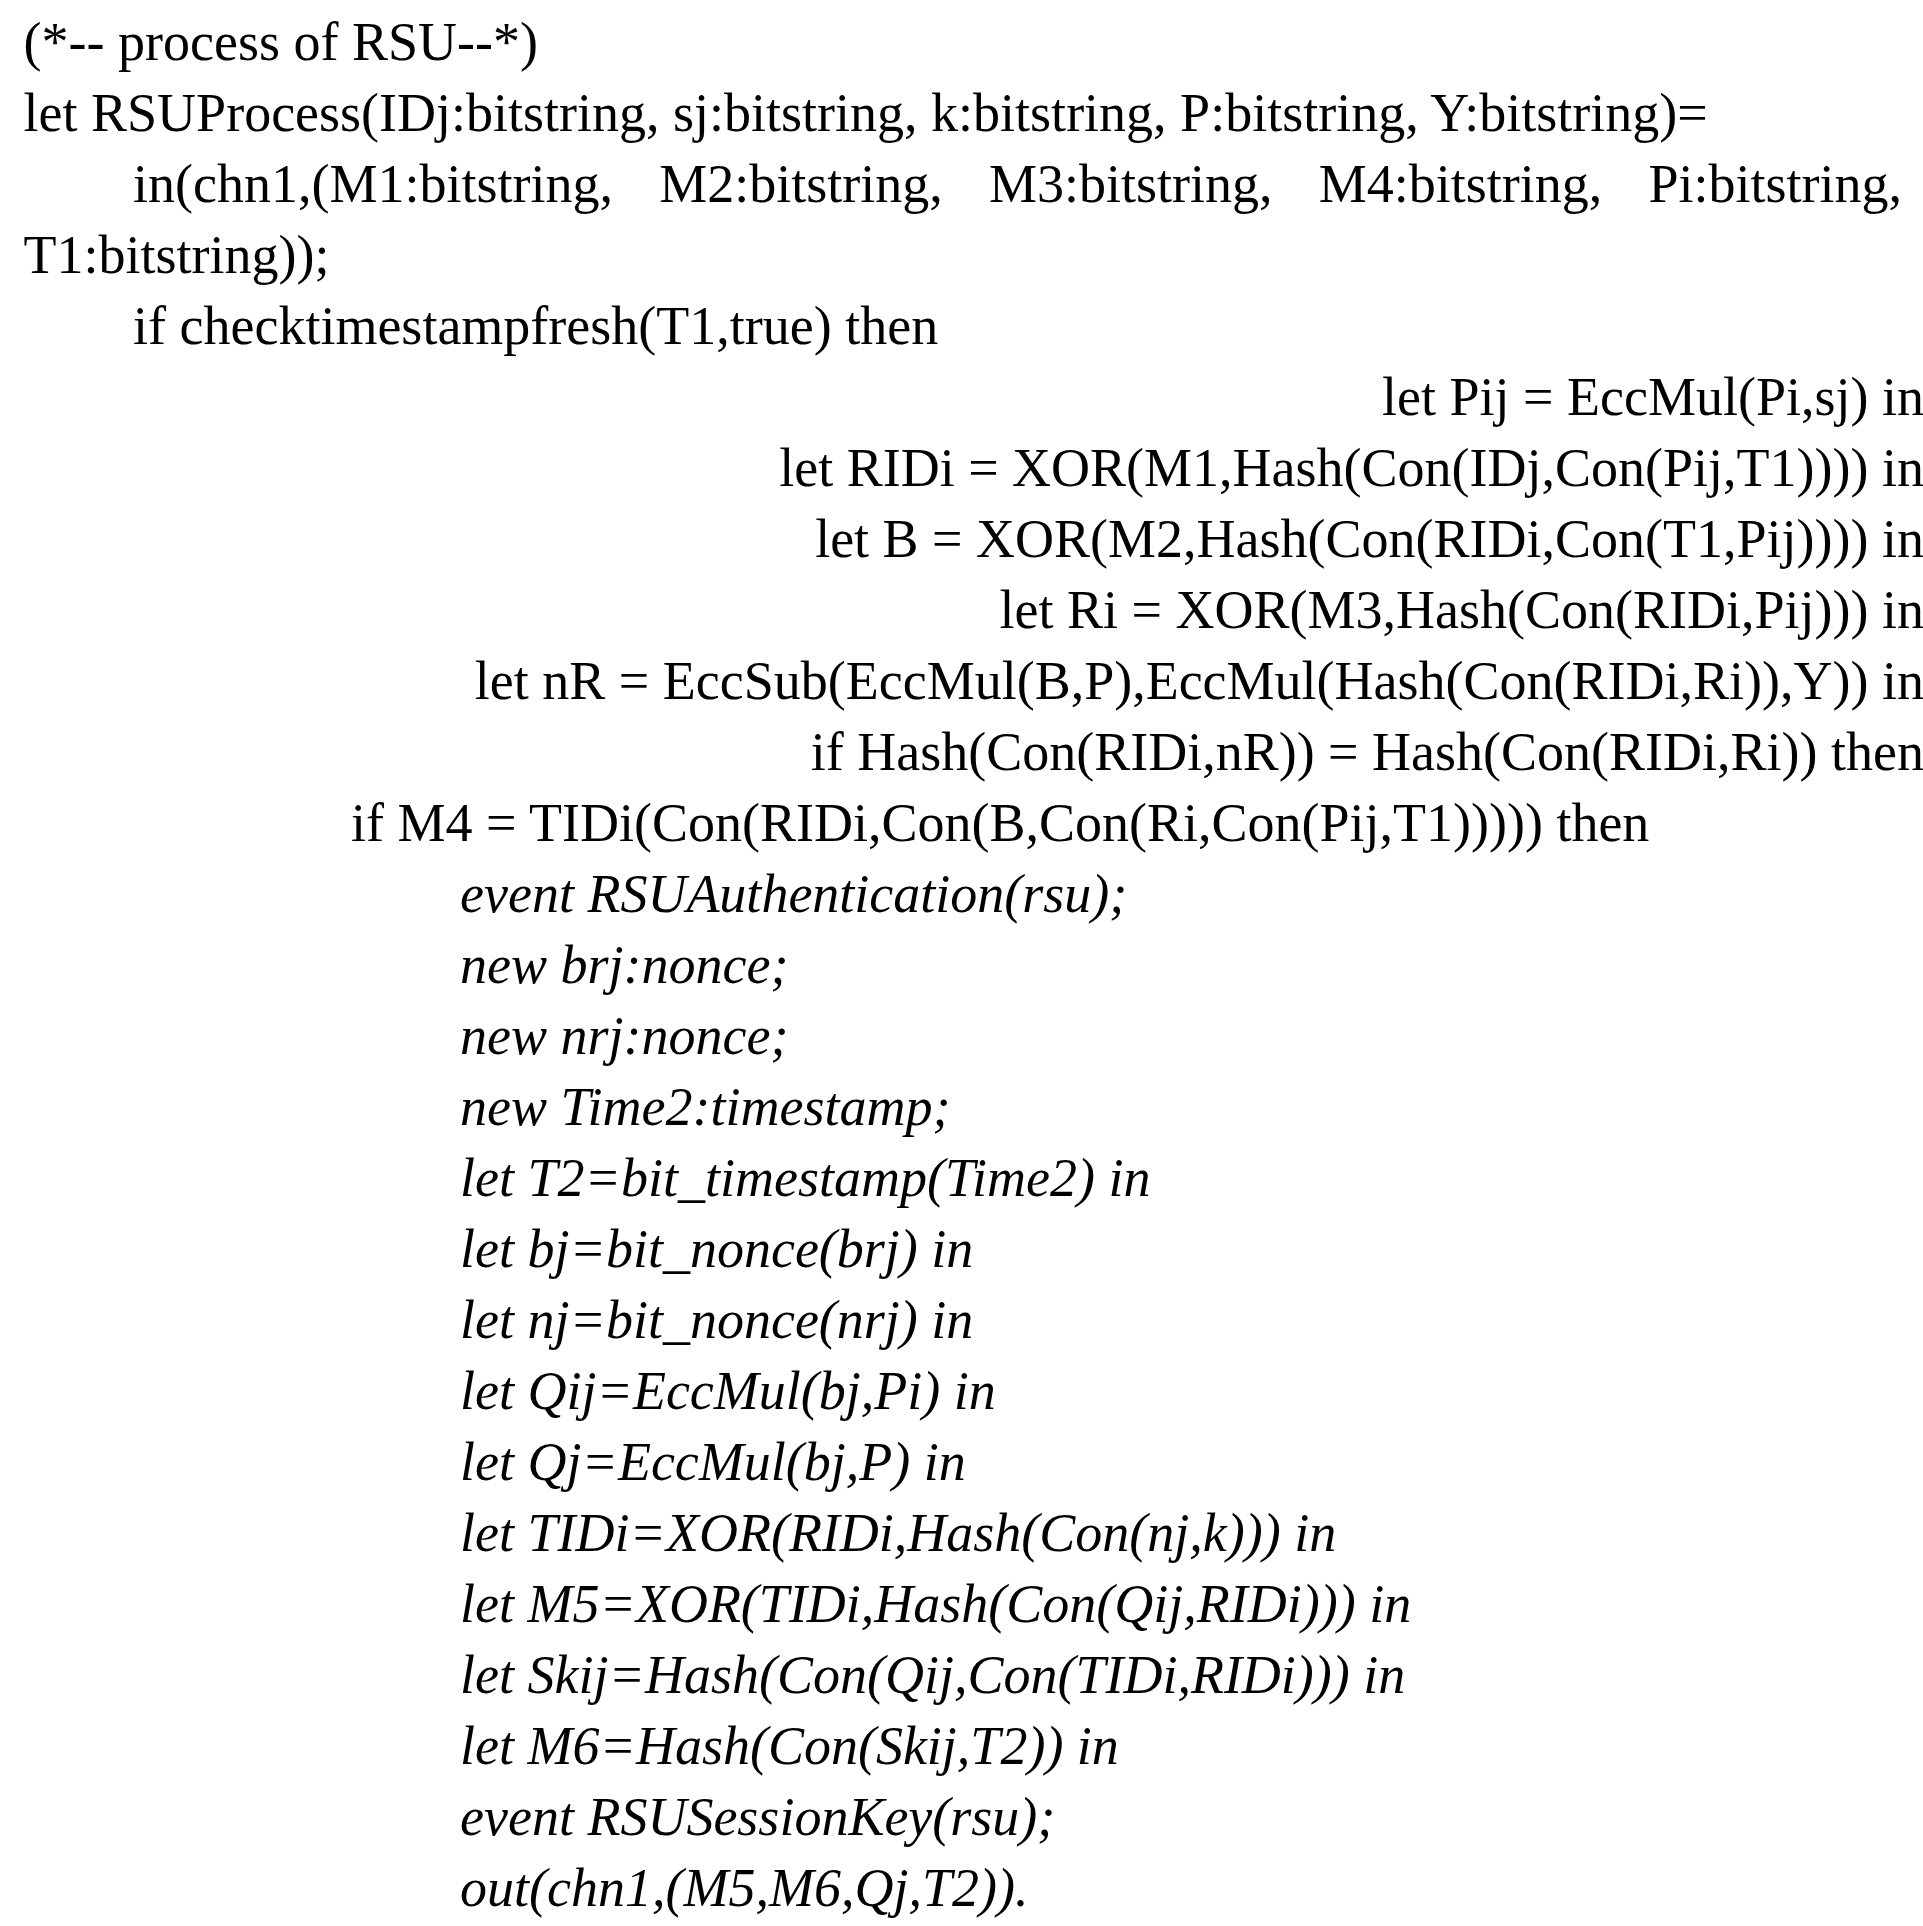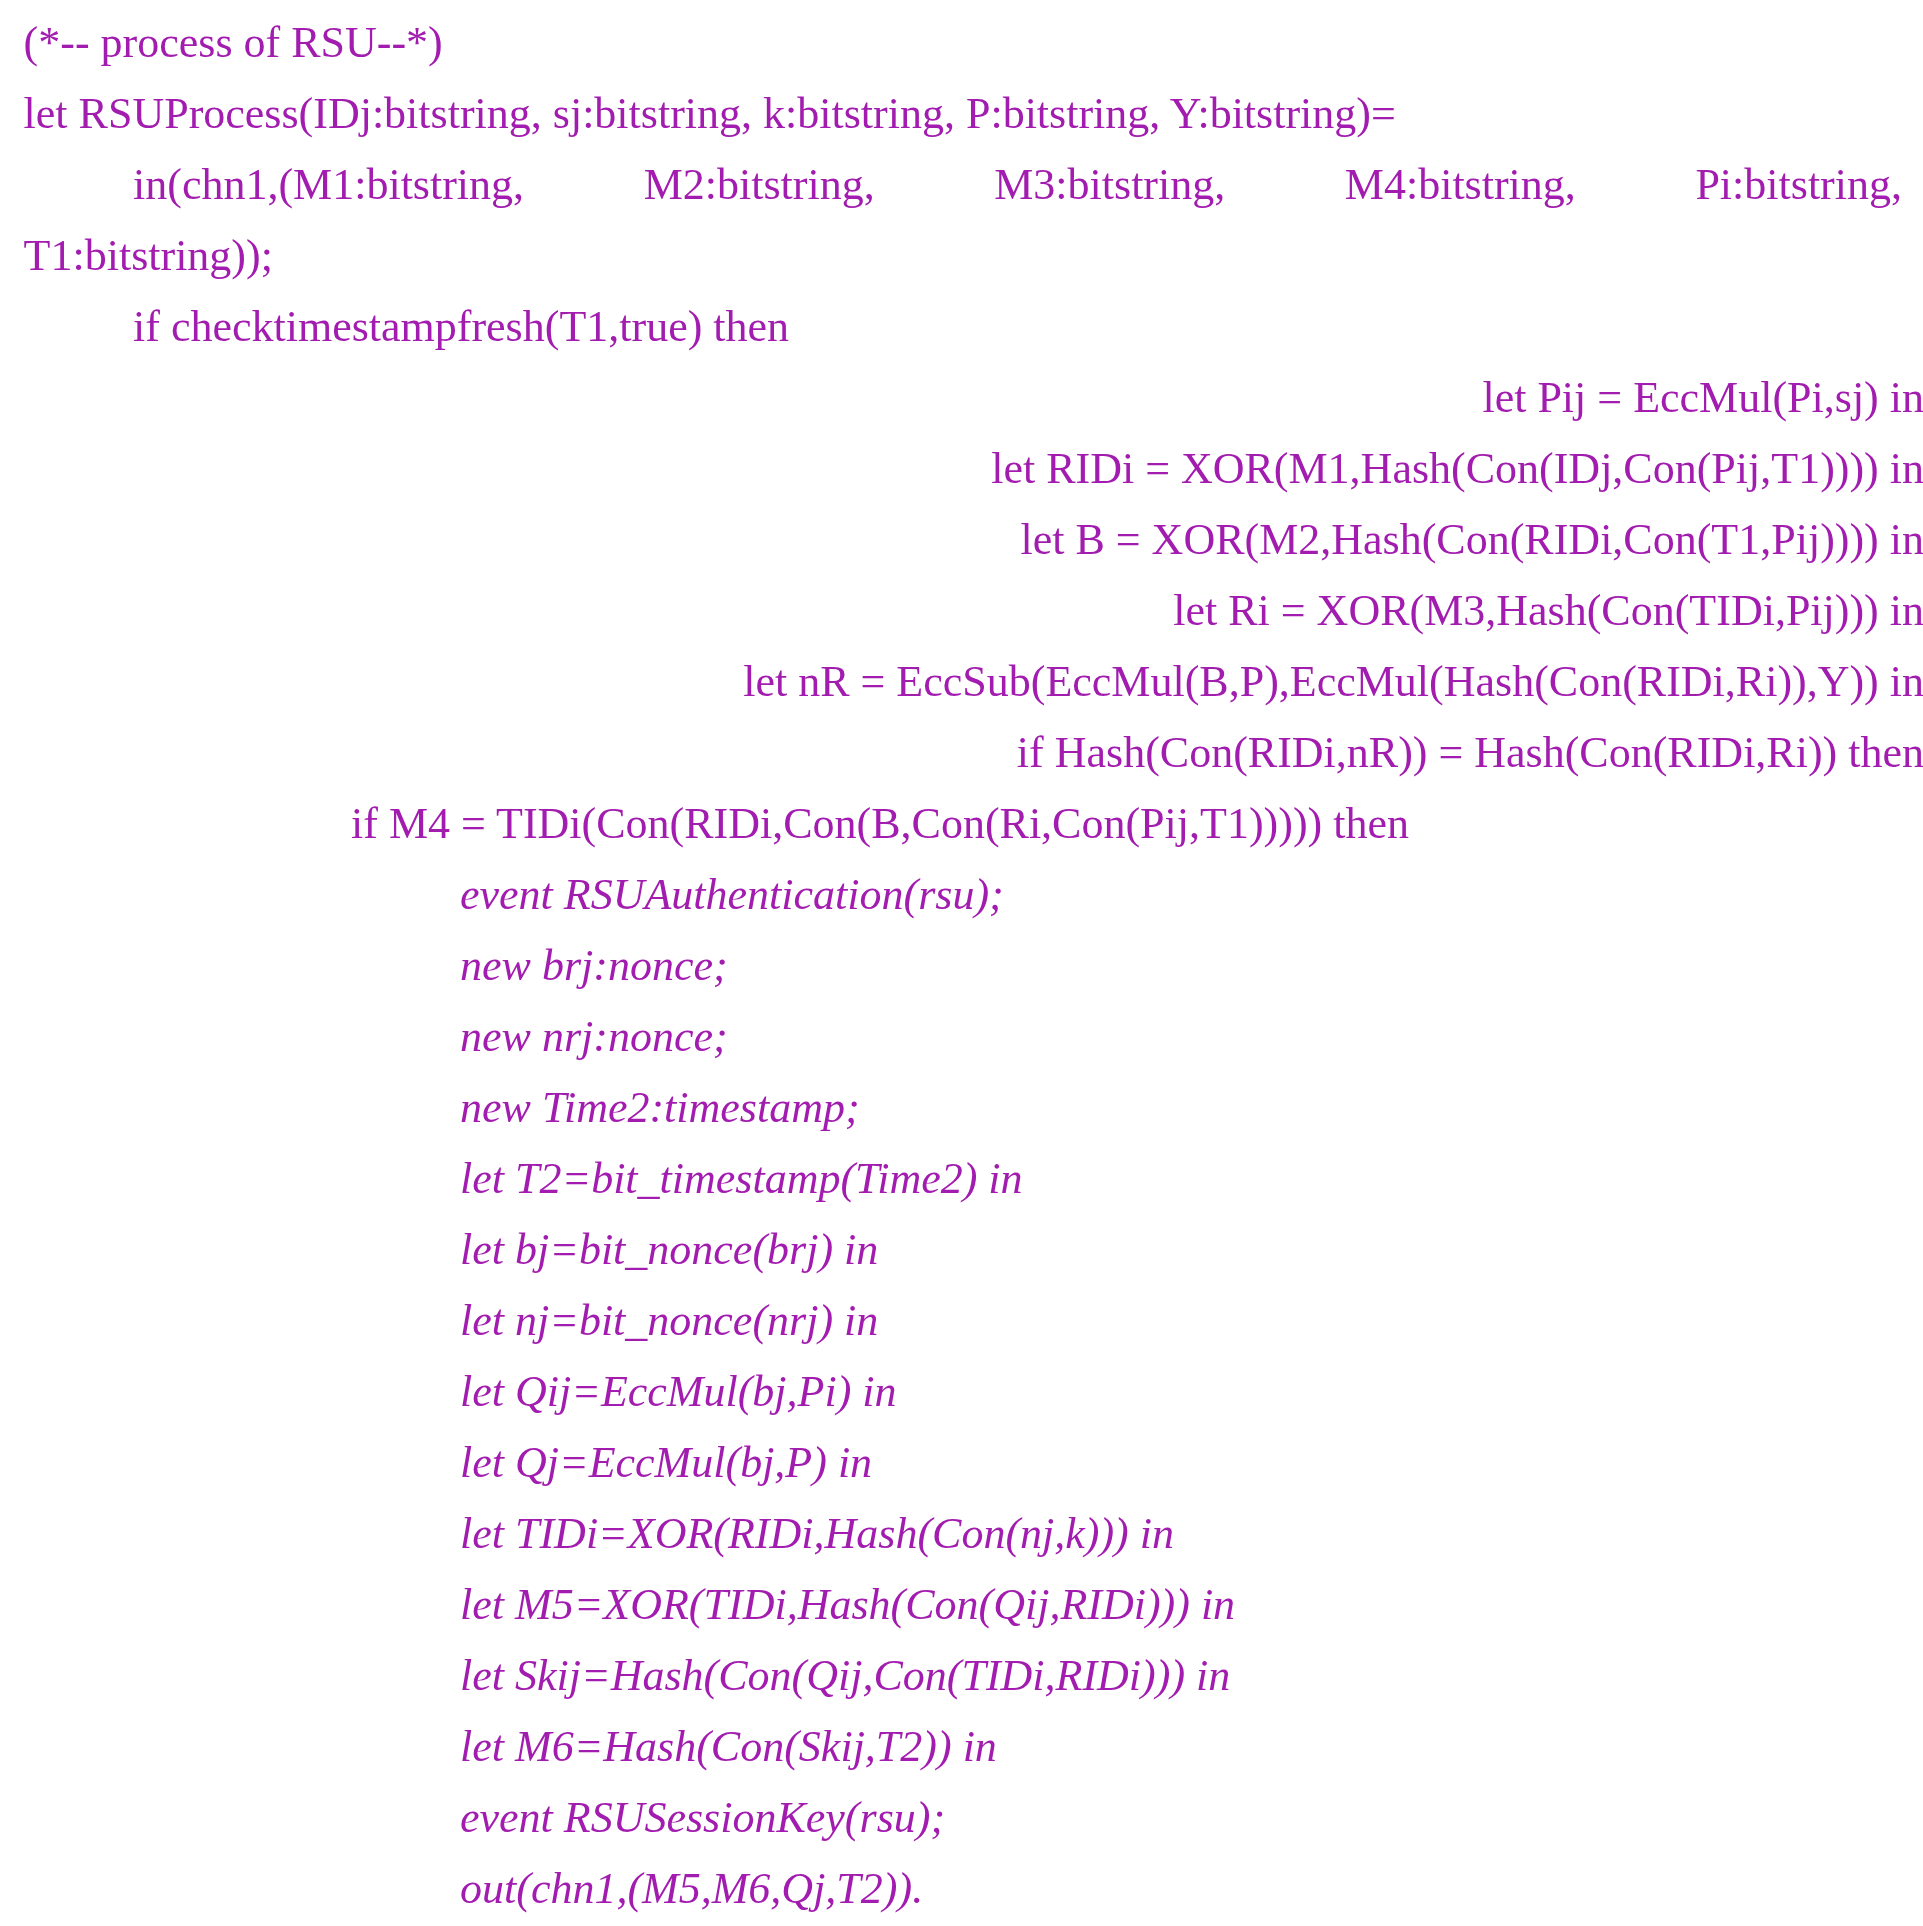--- a/index.html
+++ b/index.html
@@ -12,23 +12,23 @@
       height: 1926px;
       overflow: hidden;
       position: relative;
     }
     .code-block {
       position: absolute;
       left: 0;
       top: 6.7px;
       width: 1924px;
       font-family: "Liberation Serif", "DejaVu Serif", serif;
-      font-size: 44px;
+      font-size: 54px;
       line-height: 71px;
-      color: #a21caf;
+      color: #000000;
     }
     .line {
       white-space: pre;
       height: 71px;
       position: relative;
     }
     .line.justified {
       white-space: normal;
       text-align: justify;
       text-align-last: justify;
@@ -46,21 +46,21 @@
 
 <div class="code-block">
   <div class="line ind-0">(*-- process of RSU--*)</div>
   <div class="line ind-0">let RSUProcess(IDj:bitstring, sj:bitstring, k:bitstring, P:bitstring, Y:bitstring)=</div>
   <div class="line ind-1 justified">in(chn1,(M1:bitstring, M2:bitstring, M3:bitstring, M4:bitstring, Pi:bitstring,</div>
   <div class="line ind-0">T1:bitstring));</div>
   <div class="line ind-1">if checktimestampfresh(T1,true) then</div>
   <div class="line ind-2">let Pij = EccMul(Pi,sj) in</div>
   <div class="line ind-2">let RIDi = XOR(M1,Hash(Con(IDj,Con(Pij,T1)))) in</div>
   <div class="line ind-2">let B = XOR(M2,Hash(Con(RIDi,Con(T1,Pij)))) in</div>
-  <div class="line ind-2">let Ri = XOR(M3,Hash(Con(TIDi,Pij))) in</div>
+  <div class="line ind-2">let Ri = XOR(M3,Hash(Con(RIDi,Pij))) in</div>
   <div class="line ind-2">let nR = EccSub(EccMul(B,P),EccMul(Hash(Con(RIDi,Ri)),Y)) in</div>
   <div class="line ind-2">if Hash(Con(RIDi,nR)) = Hash(Con(RIDi,Ri)) then</div>
   <div class="line ind-3">if M4 = TIDi(Con(RIDi,Con(B,Con(Ri,Con(Pij,T1))))) then</div>
   <div class="line ind-4">event RSUAuthentication(rsu);</div>
   <div class="line ind-4">new brj:nonce;</div>
   <div class="line ind-4">new nrj:nonce;</div>
   <div class="line ind-4">new Time2:timestamp;</div>
   <div class="line ind-4">let T2=bit_timestamp(Time2) in</div>
   <div class="line ind-4">let bj=bit_nonce(brj) in</div>
   <div class="line ind-4">let nj=bit_nonce(nrj) in</div>

